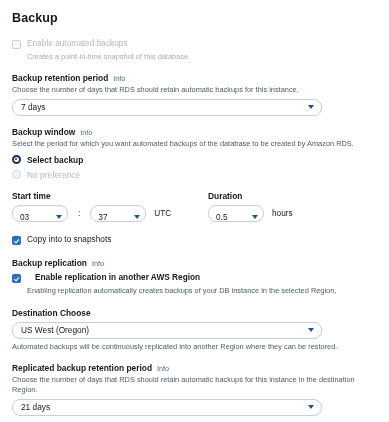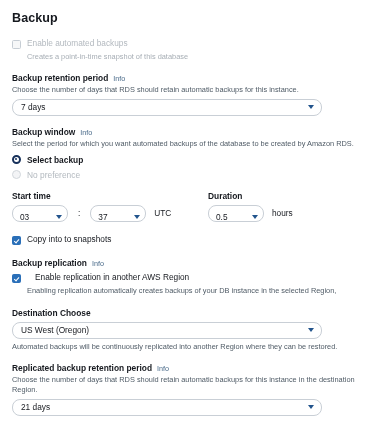--- a/index.html
+++ b/index.html
@@ -88,21 +88,21 @@
   .cbox.disabled {
     border-color: #c6cdd4;
     background: #f6f7f8;
   }
   .check-text {
     font-size: 8.3px;
     line-height: 1.15;
     color: #16191f;
   }
   .check-text.bold {
-    font-weight: normal;
+    font-weight: bold;
     padding-left: 8px;
   }
   .check-text.muted {
     color: #b3b9bf;
   }
   
   .radio-row {
     display: flex;
     align-items: center;
     gap: 6px;

